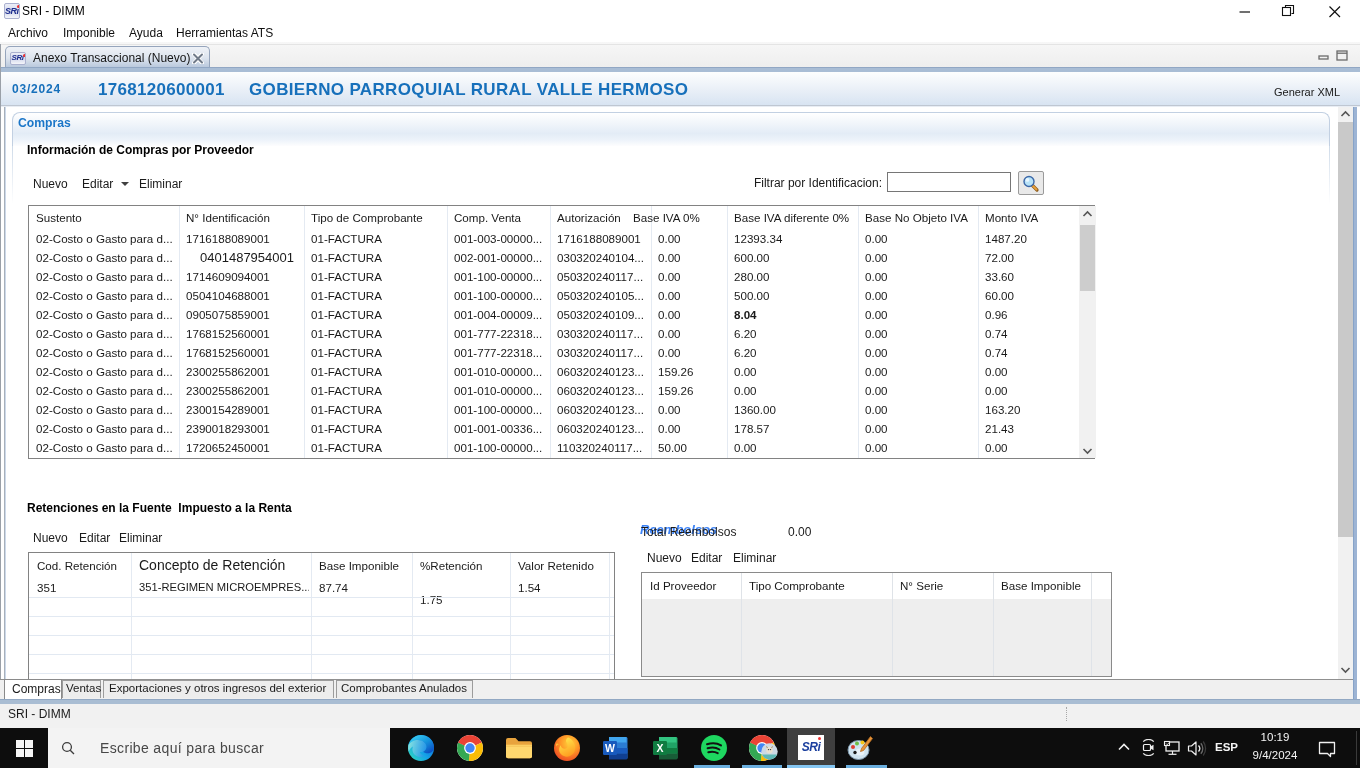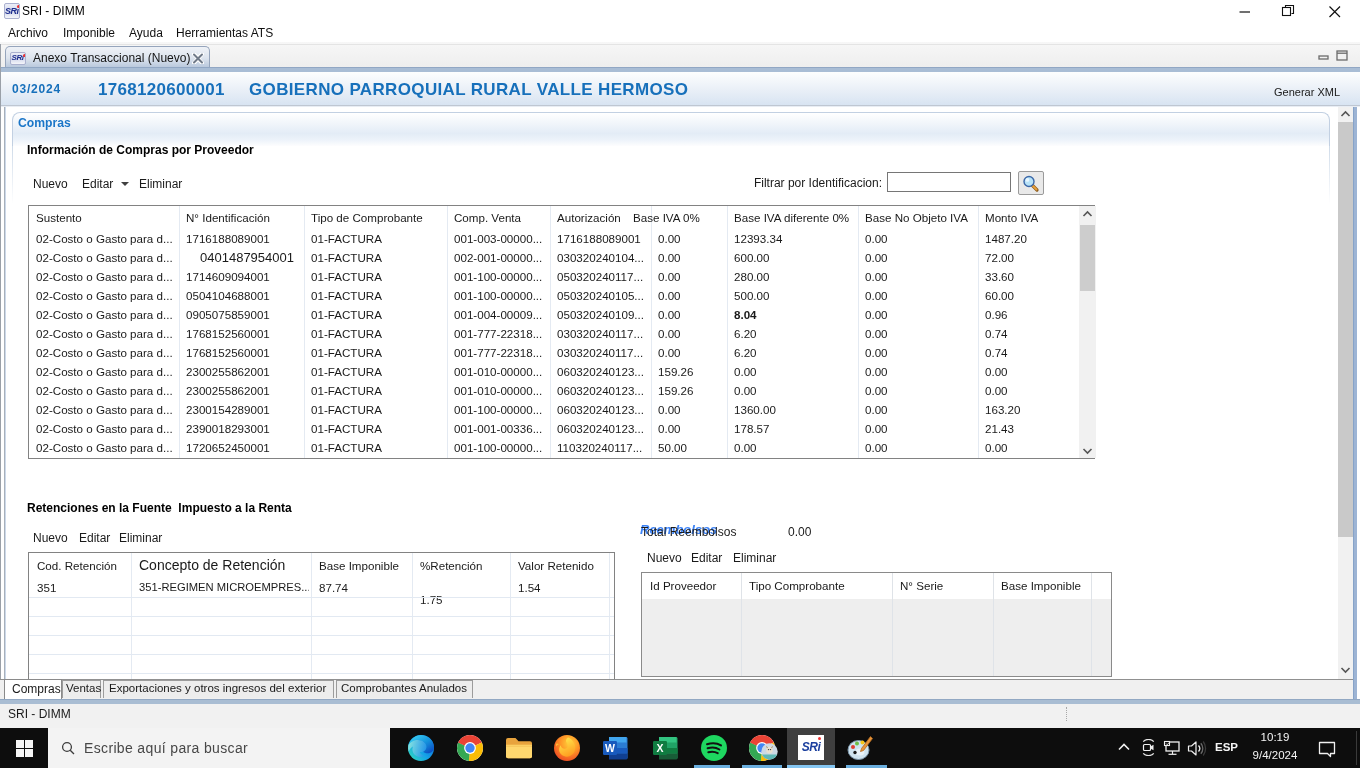--- a/index.html
+++ b/index.html
@@ -279,21 +279,21 @@
 <div class="a" style="left:0px;top:728px;width:1360px;height:40px;background:#0d0d0d;"></div>
 <div class="a" style="left:16px;top:740px;width:8px;height:8px;background:#f5f5f5;"></div>
 <div class="a" style="left:25px;top:740px;width:8px;height:8px;background:#f5f5f5;"></div>
 <div class="a" style="left:16px;top:749px;width:8px;height:8px;background:#f5f5f5;"></div>
 <div class="a" style="left:25px;top:749px;width:8px;height:8px;background:#f5f5f5;"></div>
 <div class="a" style="left:48px;top:728px;width:342px;height:40px;background:#f3f3f3;"></div>
 <svg class="a" style="left:61px;top:741px" width="15" height="15" viewBox="0 0 15 15">
     <circle cx="6" cy="6" r="4.4" fill="none" stroke="#3c3c3c" stroke-width="1.3"></circle>
     <line x1="9.2" y1="9.2" x2="13" y2="13" stroke="#3c3c3c" stroke-width="1.3"></line>
   </svg>
-<div class="t" style="left:84px;top:740.0px;font-size:14px;line-height:16px;color:#474747;font-weight:normal;letter-spacing:0.35px;">Escribe aquí para buscar</div>
+<div class="t" style="left:100px;top:740.0px;font-size:14px;line-height:16px;color:#474747;font-weight:normal;letter-spacing:0.35px;">Escribe aquí para buscar</div>
 <svg class="a" style="left:407px;top:734px" width="28" height="28" viewBox="0 0 28 28">
 <defs>
 <linearGradient id="egA" x1="0.1" y1="0.1" x2="0.9" y2="0.9">
 <stop offset="0" stop-color="#3bd0f2"></stop>
         <stop offset="0.55" stop-color="#1593dc"></stop>
         <stop offset="1" stop-color="#0b50c4"></stop>
       </linearGradient>
 <linearGradient id="egB" x1="0" y1="1" x2="1" y2="0.2">
 <stop offset="0" stop-color="#35e0b8"></stop>
         <stop offset="0.5" stop-color="#14a4e8"></stop>

